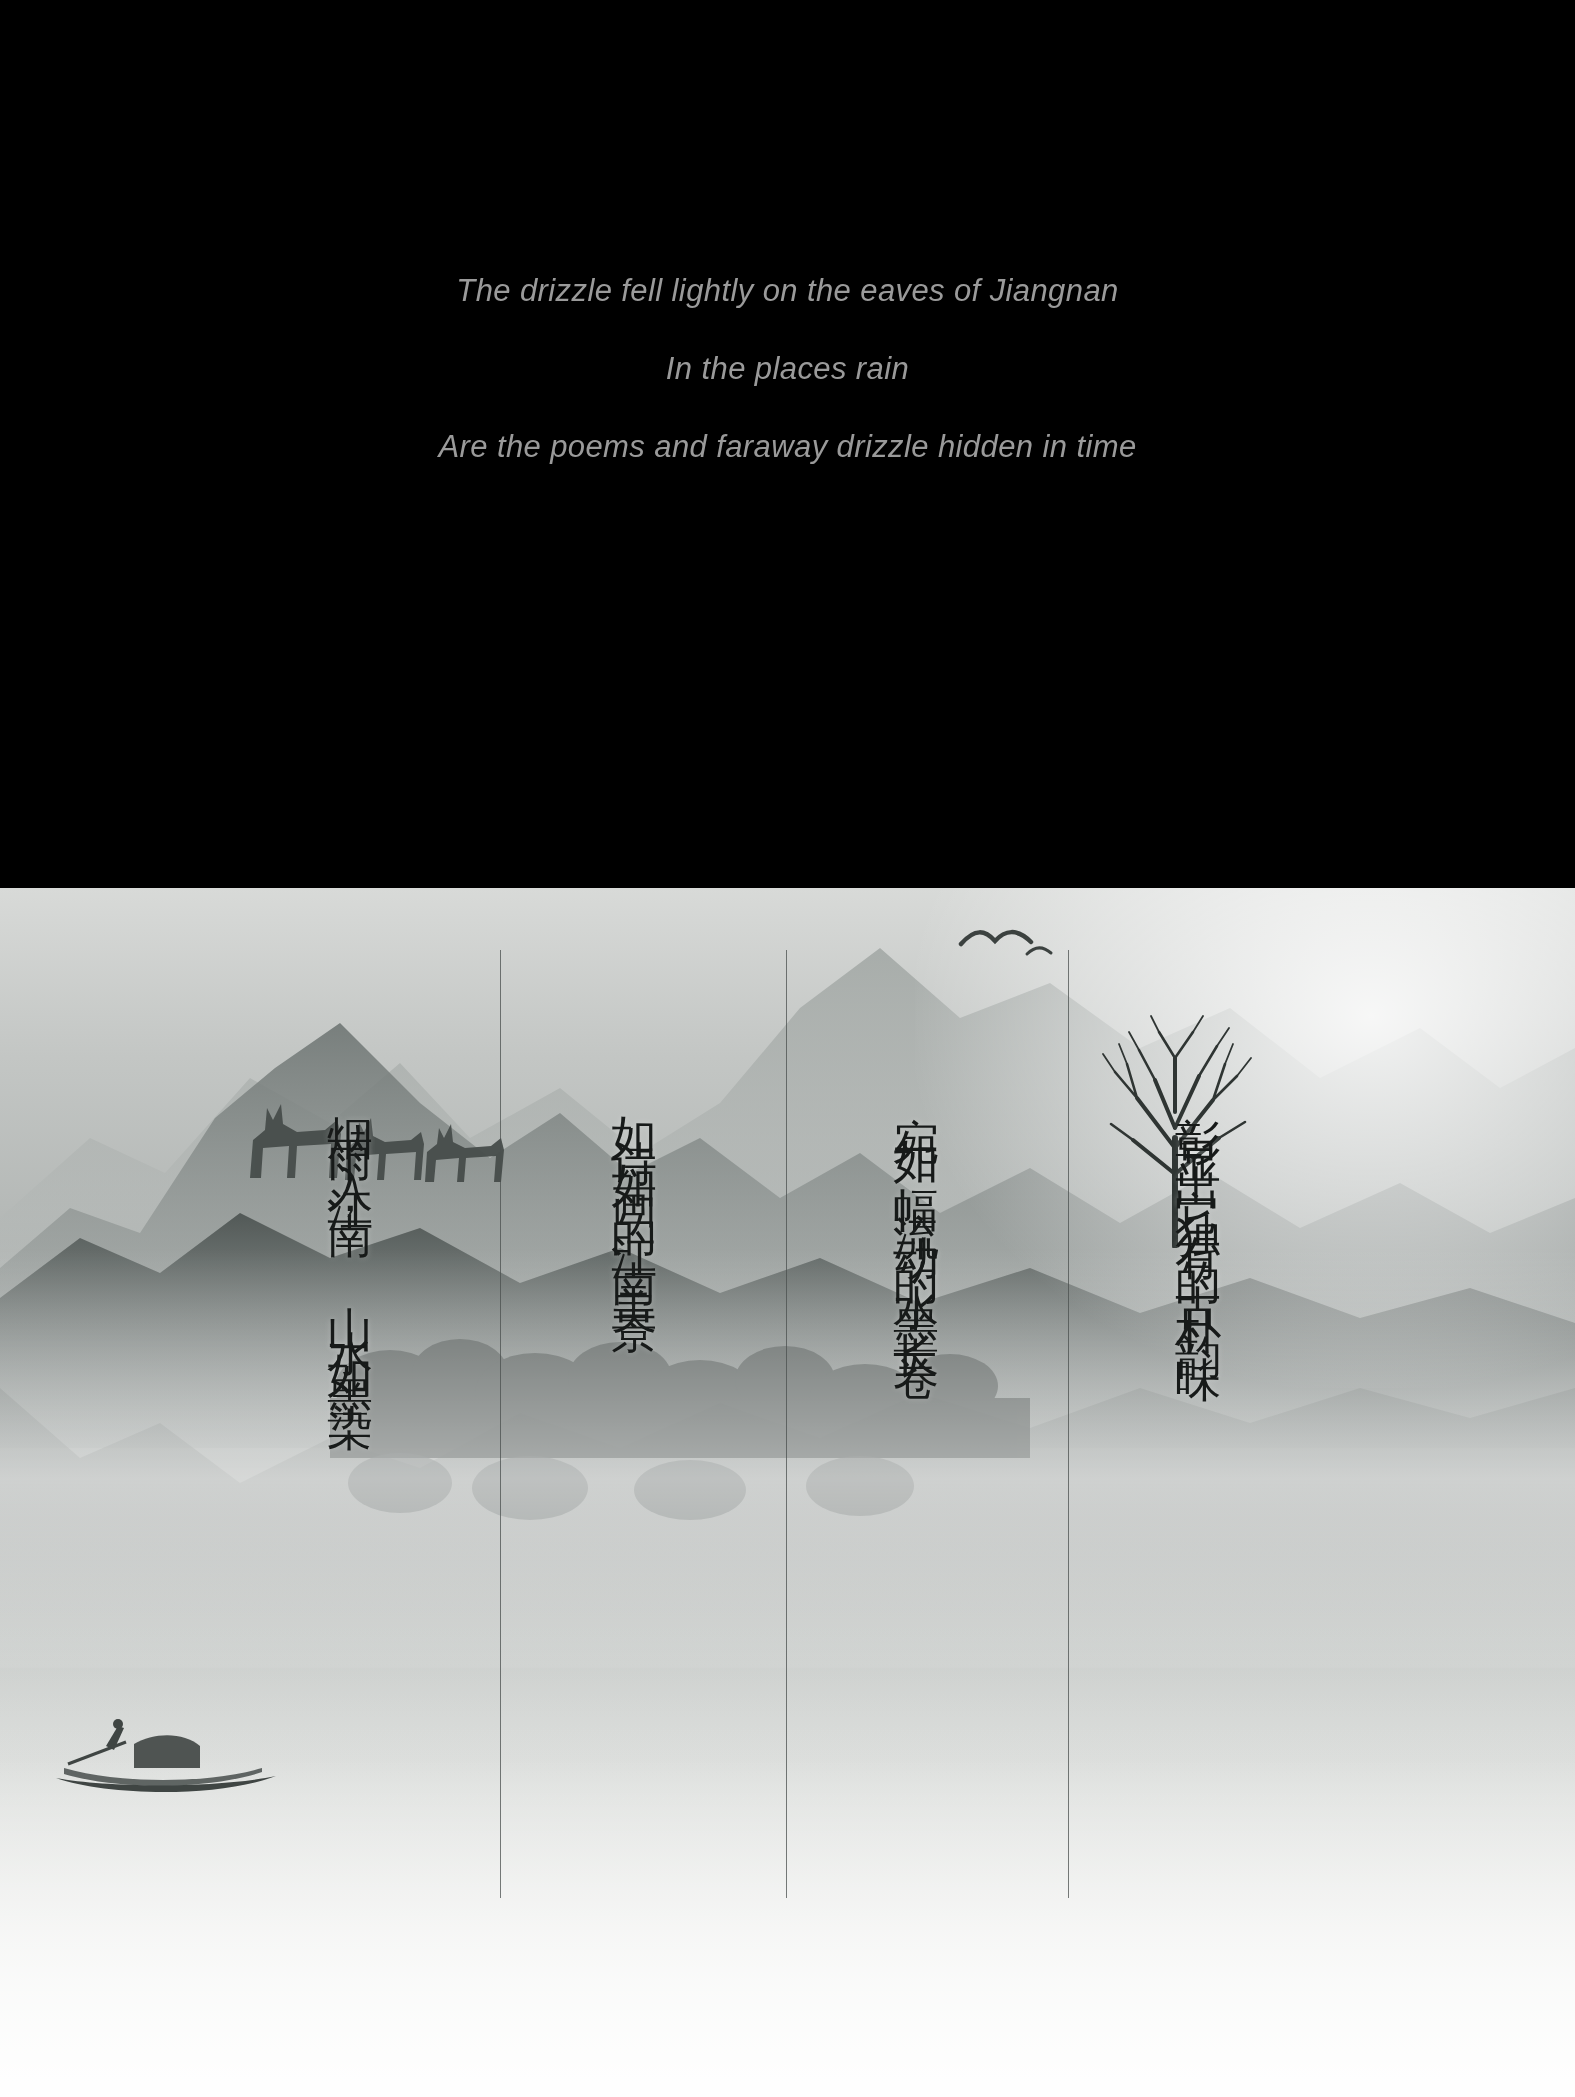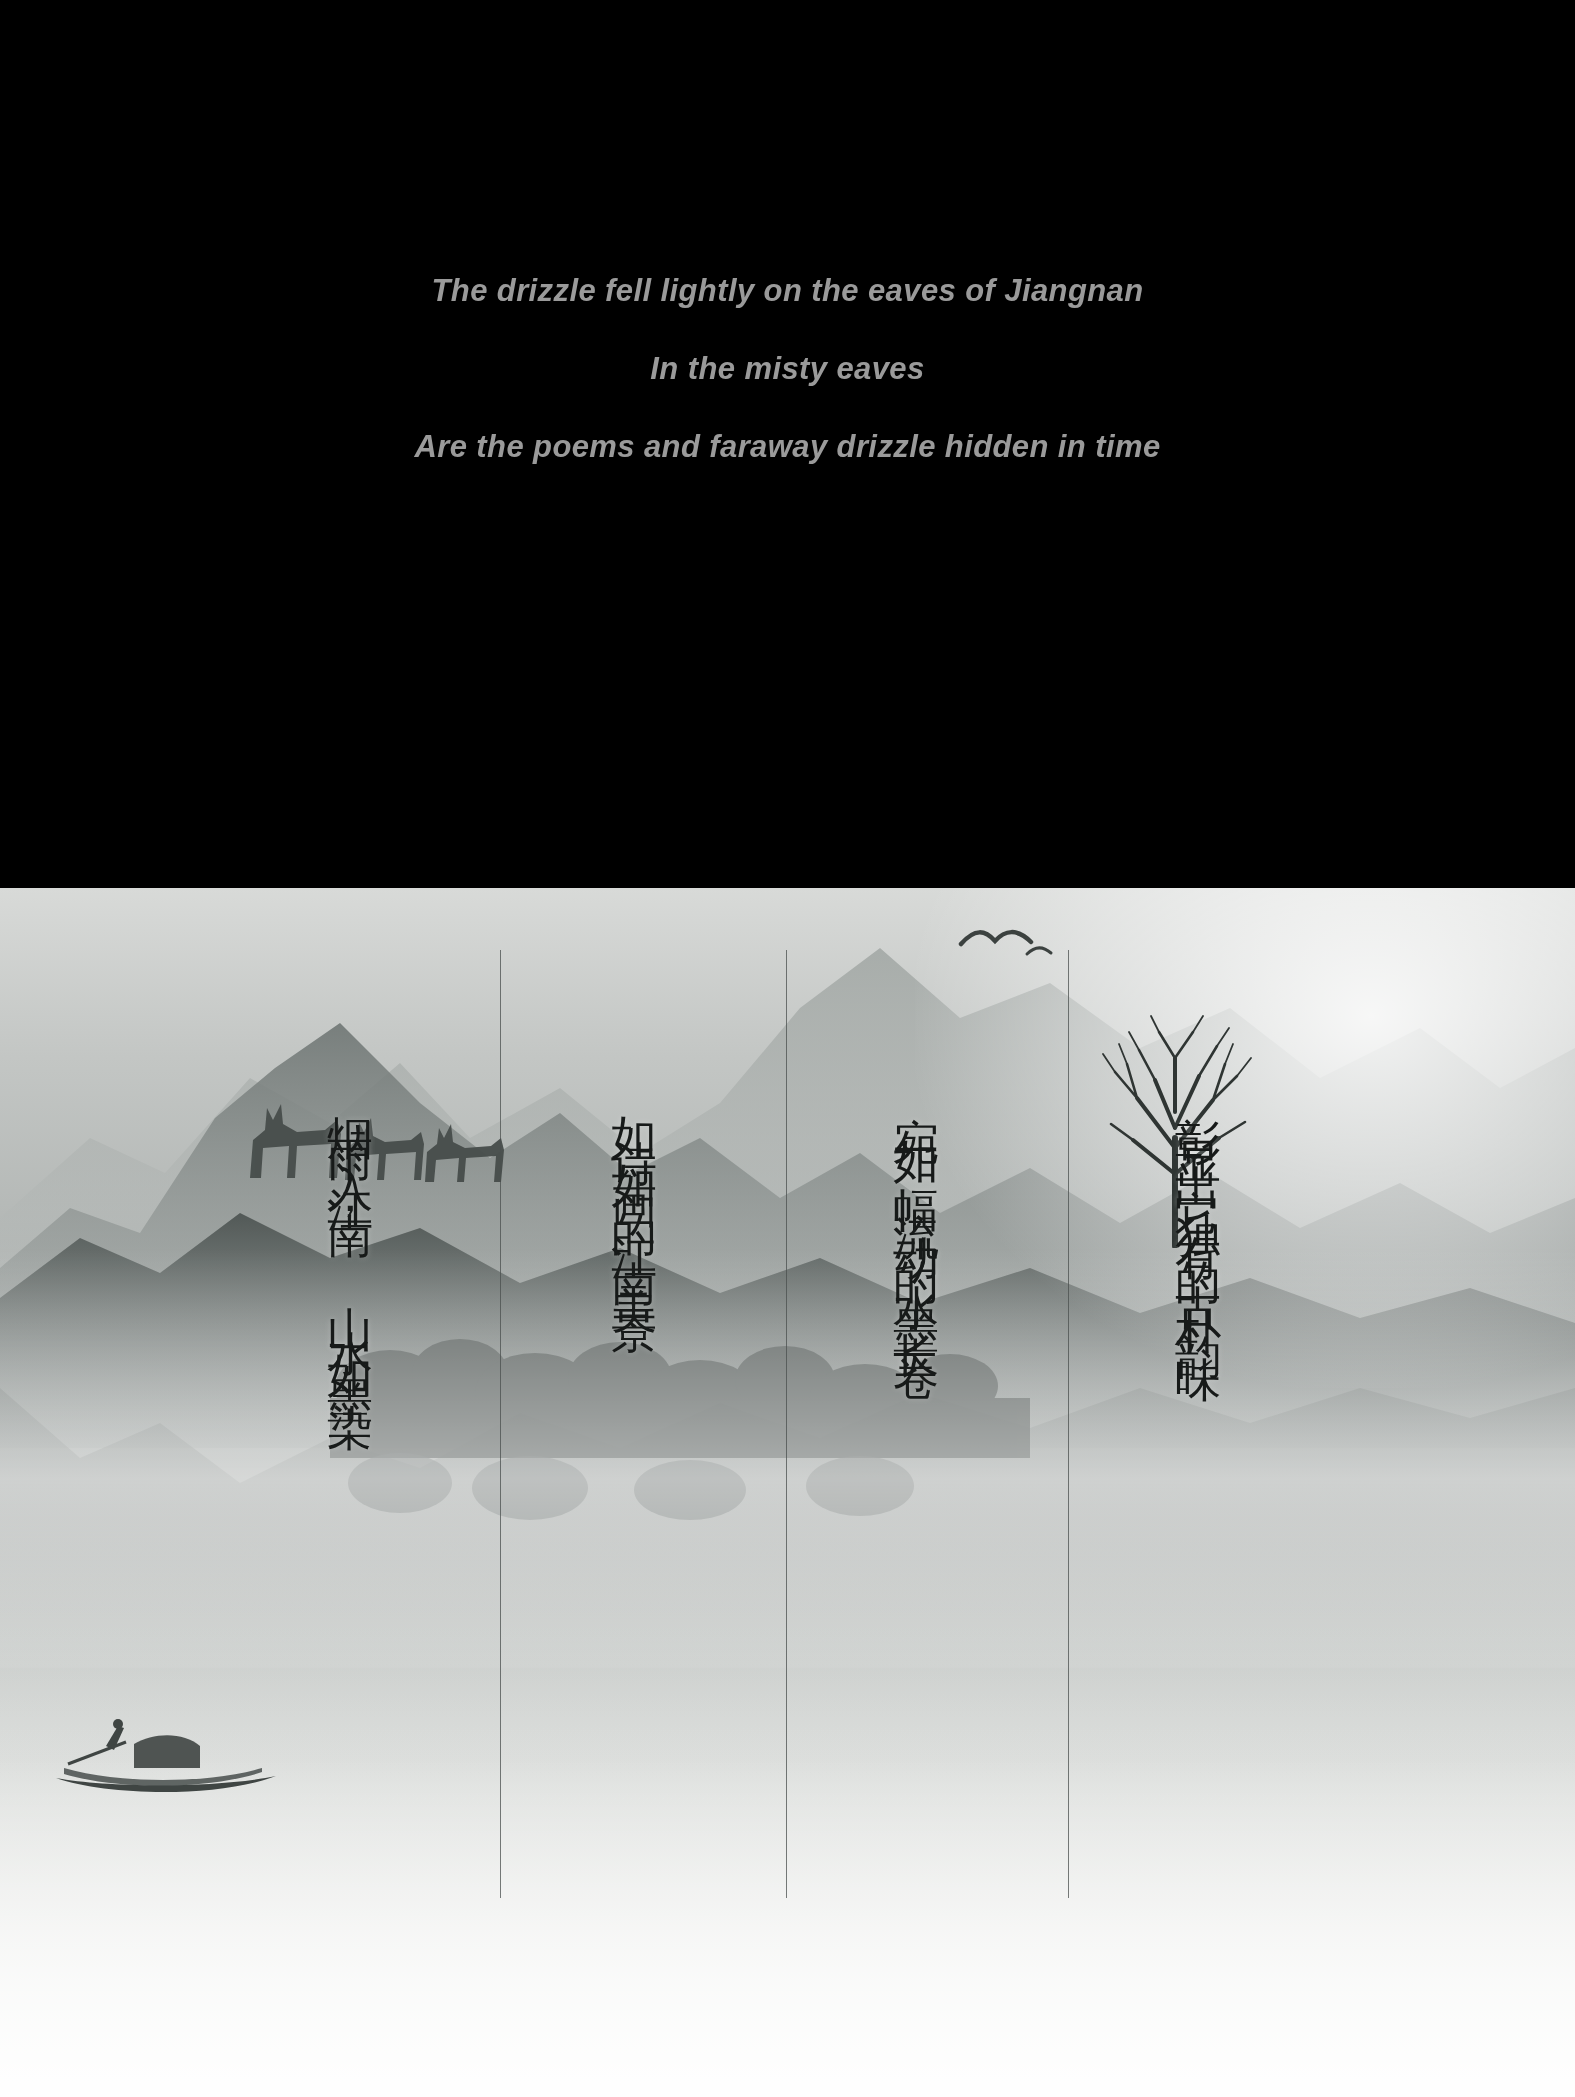--- a/index.html
+++ b/index.html
@@ -42,21 +42,20 @@
 
   .english-line {
     display: block;
     color: #9a9a9a;
     font-family: "Liberation Sans", sans-serif;
     font-style: italic;
     font-size: 31px;
     line-height: 78px;
     letter-spacing: 0.4px;
     white-space: nowrap;
-    font-weight: bold;
   }
 
   
   .scene {
     position: absolute;
     left: 0;
     top: 888px;
     width: 1575px;
     height: 1209px;
     overflow: hidden;
@@ -134,21 +133,21 @@
   }
 </style>
 </head>
 <body>
 
 <div class="poster">
 
   <div class="top-section">
     <div class="english-block">
       <span class="english-line">The drizzle fell lightly on the eaves of Jiangnan</span>
-      <span class="english-line">In the misty eaves</span>
+      <span class="english-line">In the places rain</span>
       <span class="english-line">Are the poems and faraway drizzle hidden in time</span>
     </div>
   </div>
 
   <div class="scene">
 
     <svg class="mtn" style="left:0; top:0; width:1575px; height:560px;" viewBox="0 0 1575 560" preserveAspectRatio="none">
       <defs>
         <linearGradient id="farG" x1="0" y1="0" x2="0" y2="1">
           <stop offset="0%" stop-color="#9aa09d" stop-opacity="0.75"></stop>

